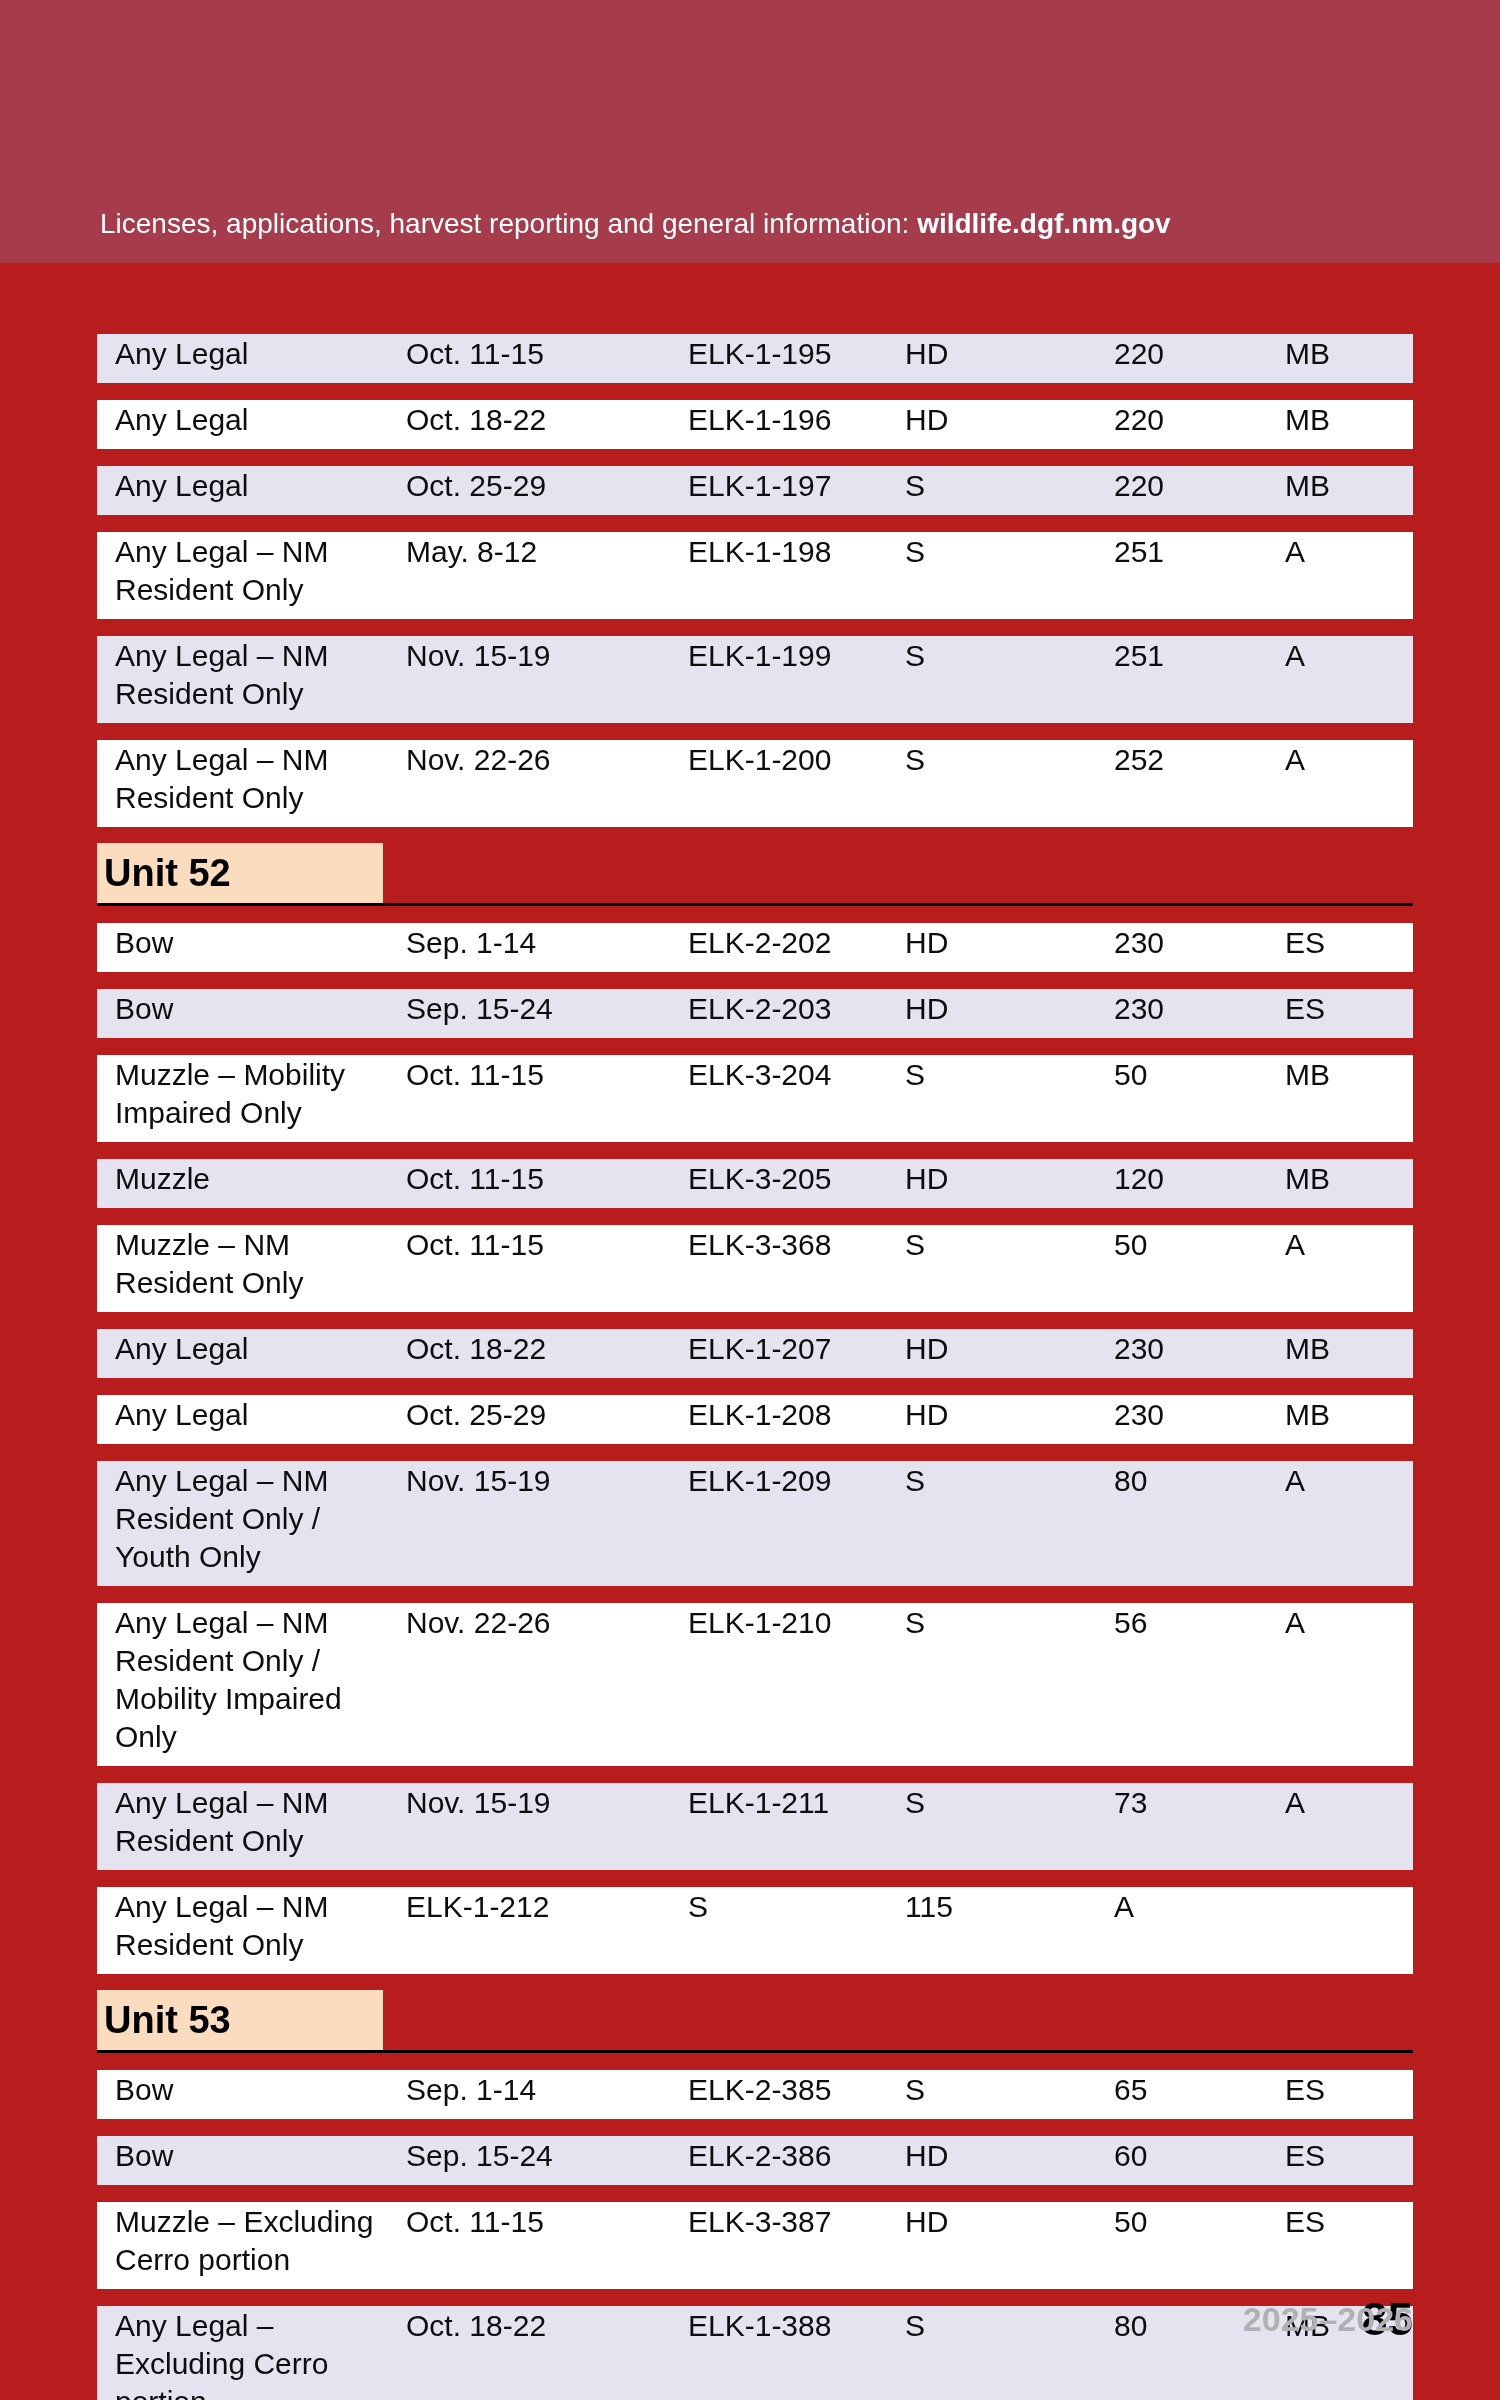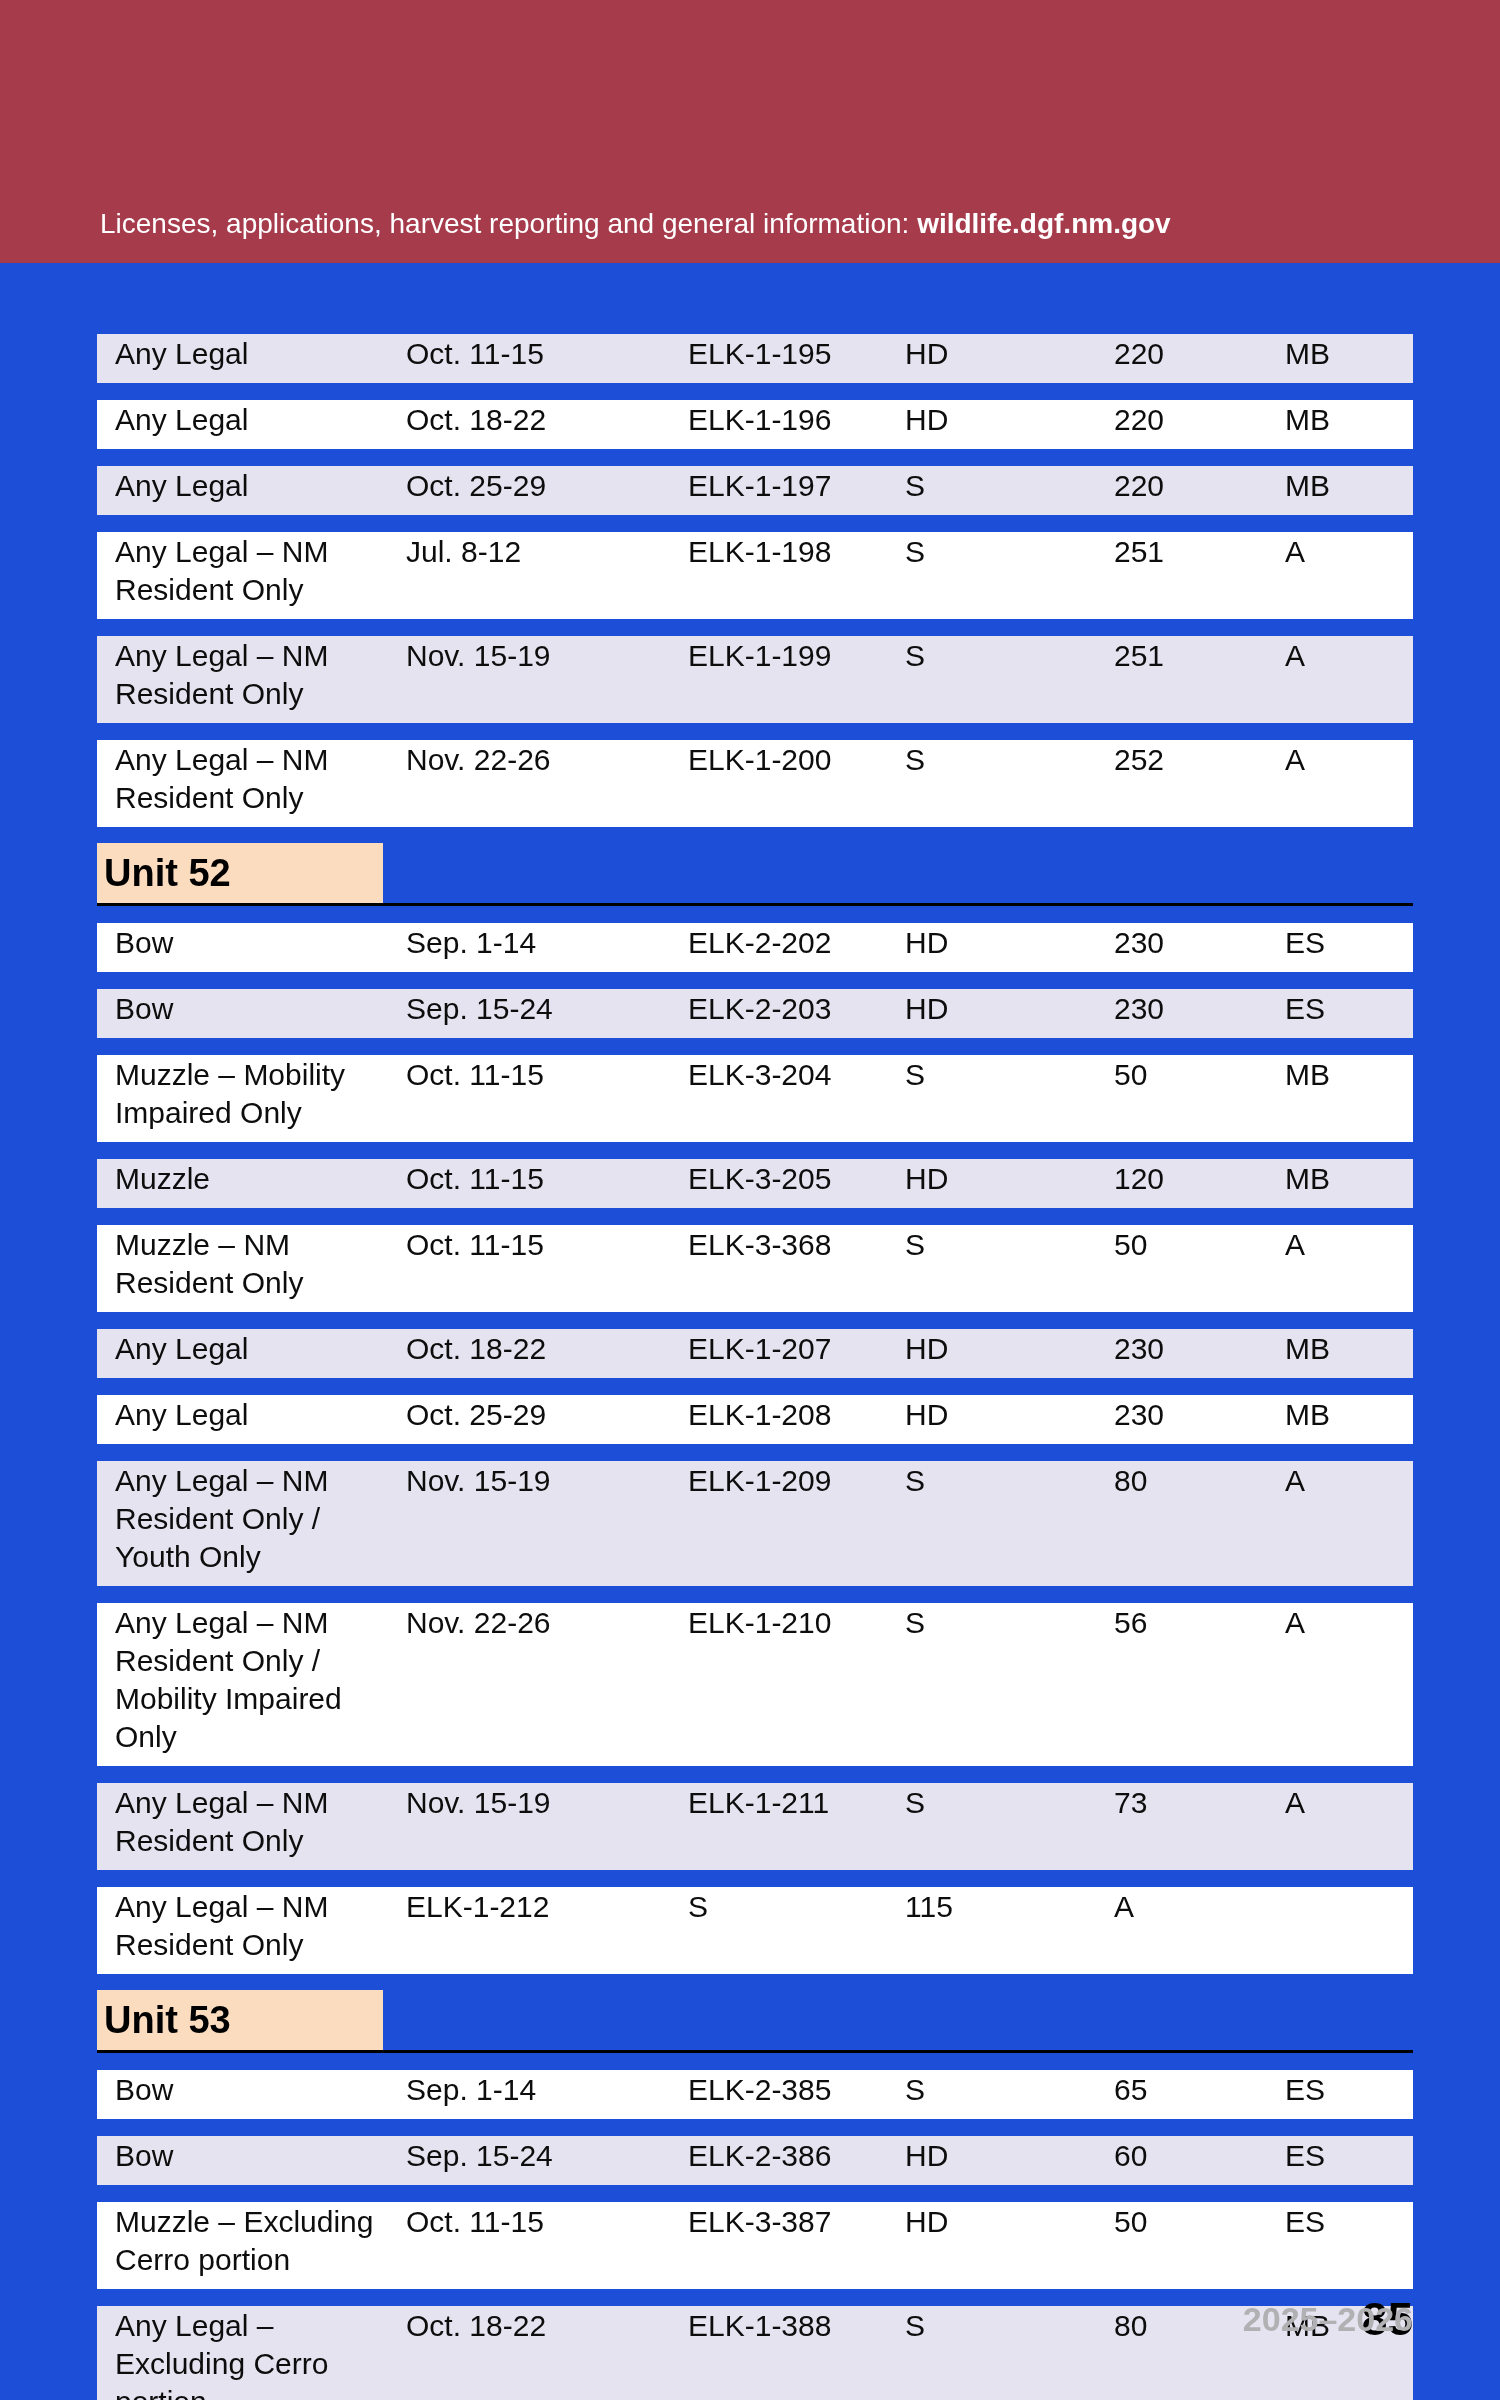--- a/index.html
+++ b/index.html
@@ -1,20 +1,20 @@
 <!DOCTYPE html>
 <html><head>
 <meta charset="utf-8">
 <style>
   html, body { margin: 0; padding: 0; background: #ffffff; }
   .page {
     position: relative;
     width: 1500px;
     height: 2400px;
-    background: #1d4ed8;
+    background: #b91c1c;
     overflow: hidden;
     font-family: "Liberation Sans", sans-serif;
     color: #111111;
   }
   .header-bar {
     position: absolute;
     top: 0; left: 0;
     width: 1500px;
     height: 263px;
     background: #A63B4C;
@@ -121,21 +121,21 @@
       <div class="cell">Oct. 25-29</div>
       <div class="cell">ELK-1-197</div>
       <div class="cell">S</div>
       <div class="cell">220</div>
       <div class="cell">MB</div>
     </div>
 
     <div class="row">
       <div class="cell">Any Legal – NM
 Resident Only</div>
-      <div class="cell">Jul. 8-12</div>
+      <div class="cell">May. 8-12</div>
       <div class="cell">ELK-1-198</div>
       <div class="cell">S</div>
       <div class="cell">251</div>
       <div class="cell">A</div>
     </div>
 
     <div class="row shaded">
       <div class="cell">Any Legal – NM
 Resident Only</div>
       <div class="cell">Nov. 15-19</div>

